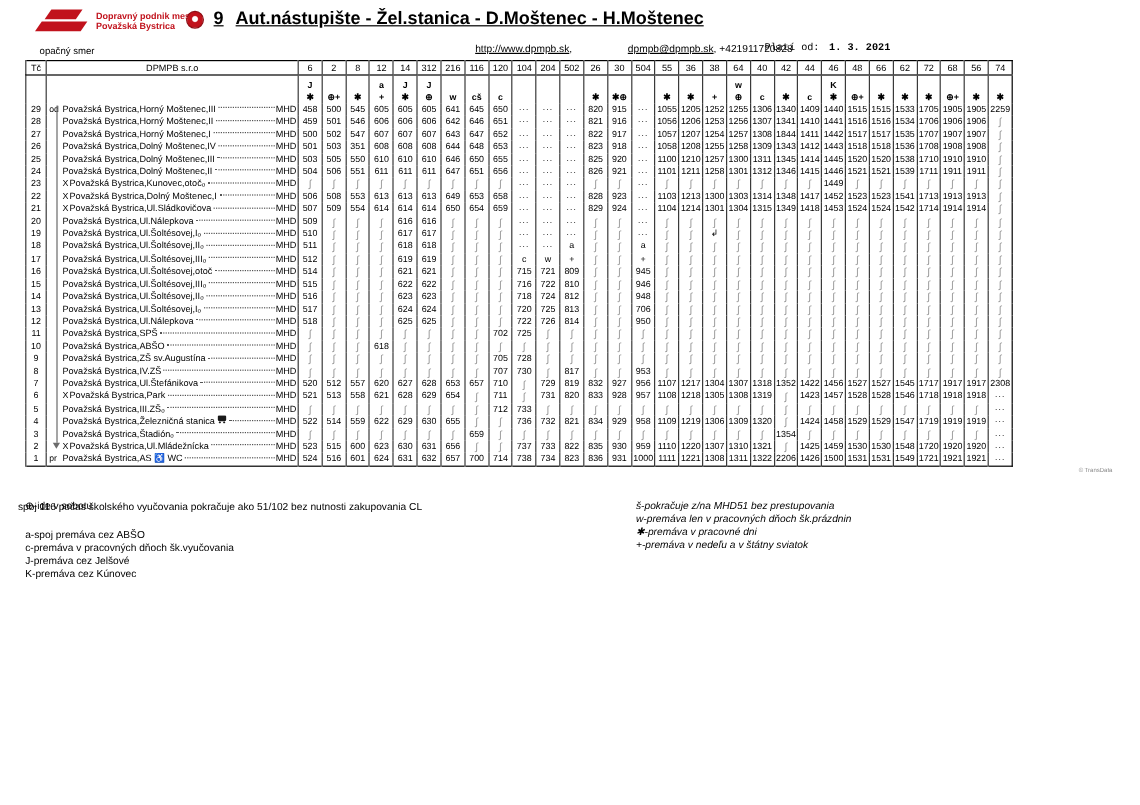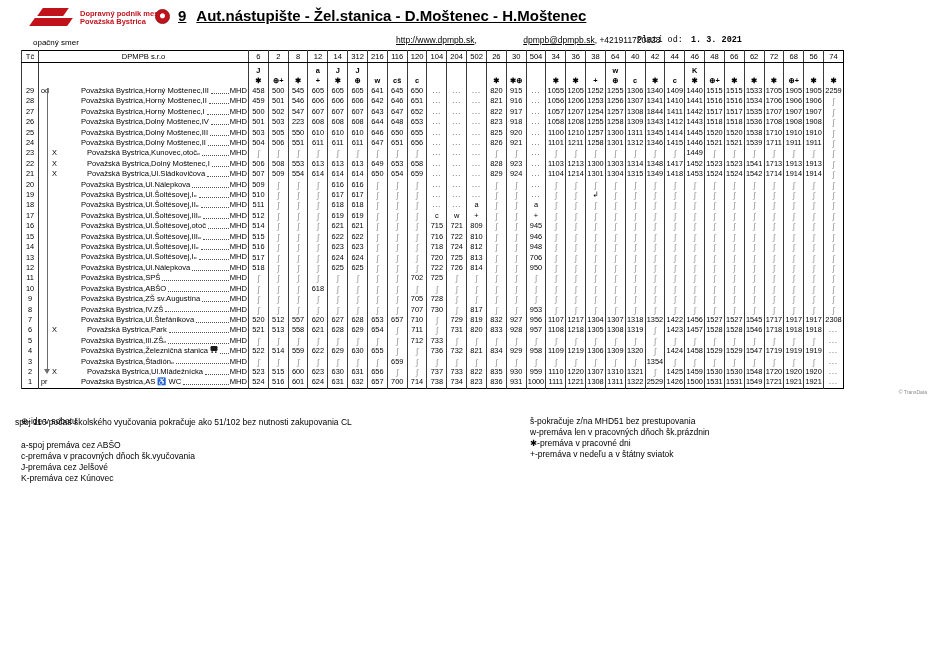--- a/index.html
+++ b/index.html
@@ -33,38 +33,38 @@
   th.company{font-size:8px;}
   tr.symrow td{height:23px;vertical-align:bottom;border-bottom:none;}
   .sym1,.sym2{font-size:7.4px;font-weight:bold;line-height:10px;height:10px;}
   tbody td{height:10.4px;font-size:7.4px;line-height:10.4px;}
   td.time{letter-spacing:0;}
   td.skip{color:#979797;font-size:8.5px;}
   td.dots{font-size:7px;letter-spacing:1px;color:#222;}
   td.sym{font-weight:bold;}
   td.tc{font-size:7.4px;text-align:right;padding-right:1px;}
   td.name{text-align:left;}
-  .namebox{display:flex;align-items:flex-end;height:10.4px;}
+  .namebox{display:flex;align-items:center;height:10.4px;}
   .odpr{width:11px;flex:0 0 11px;font-size:7.2px;text-align:left;padding-left:2px;line-height:10.4px;}
   .xmark{font-size:7.4px;margin-right:1px;line-height:10.4px;}
-  .stop-name{font-size:7.6px;line-height:10.4px;margin-left:29px;}
+  .stop-name{font-size:7.6px;line-height:10.4px;}
   .sfx{font-size:7.6px;line-height:10.4px;margin-left:2px;}
   .leader{flex:1;border-bottom:1px dotted #555;margin:0 1px 2.5px 2px;min-width:4px;}
   .mhd{font-size:7.6px;line-height:10.4px;padding-right:1px;}
   .mini-icon{display:inline-block;margin-left:2px;}
   .route-arrow{position:absolute;left:47px;top:88px;width:0;height:281px;border-left:1px solid #6b6b6b;}
   .route-arrow:after{content:'';position:absolute;left:-4px;bottom:-5px;
         border-left:3.5px solid transparent;border-right:3.5px solid transparent;border-top:5px solid #6b6b6b;}
 
   
   .credit{position:absolute;right:23px;top:389px;font-size:5px;color:#8a8a8a;}
   .note116{position:absolute;left:15px;top:397px;font-size:8.5px;margin-top:20px;}
   .legend-left{position:absolute;left:21px;top:416px;font-size:8.5px;line-height:11px;}
   .legend-left .gap{margin-bottom:13px;}
-  .legend-right{position:absolute;left:530px;top:416px;font-size:8.5px;line-height:11px;}
+  .legend-right{position:absolute;left:530px;top:416px;font-size:8.5px;line-height:11px;font-style:italic;}
 </style>
 </head>
 <body>
 
 <div class="sheet">
 
   <div class="logo">
     <div class="logo-mark">
       <div class="f1"></div>
         <div class="f2"></div>
@@ -136,21 +136,21 @@
             <th class="colnum">312</th>
             <th class="colnum">216</th>
             <th class="colnum">116</th>
             <th class="colnum">120</th>
             <th class="colnum">104</th>
             <th class="colnum">204</th>
             <th class="colnum">502</th>
             <th class="colnum">26</th>
             <th class="colnum">30</th>
             <th class="colnum">504</th>
-            <th class="colnum">34</th>
+            <th class="colnum">55</th>
             <th class="colnum">36</th>
             <th class="colnum">38</th>
             <th class="colnum">64</th>
             <th class="colnum">40</th>
             <th class="colnum">42</th>
             <th class="colnum">44</th>
             <th class="colnum">46</th>
             <th class="colnum">48</th>
             <th class="colnum">66</th>
             <th class="colnum">62</th>
@@ -413,21 +413,21 @@
             <td class="name">
               <div class="namebox">
                 <span class="odpr"></span>
                 <span class="stop-name">Považská Bystrica,Dolný Moštenec,IV</span>
                 <div class="leader"></div>
                 <span class="mhd">MHD</span>
               </div>
             </td>
             <td class="time">501</td>
             <td class="time">503</td>
-            <td class="time">223</td>
+            <td class="time">351</td>
             <td class="time">608</td>
             <td class="time">608</td>
             <td class="time">608</td>
             <td class="time">644</td>
             <td class="time">648</td>
             <td class="time">653</td>
             <td class="dots">...</td>
             <td class="dots">...</td>
             <td class="dots">...</td>
             <td class="time">823</td>
@@ -1468,21 +1468,21 @@
             <td class="time">734</td>
             <td class="time">823</td>
             <td class="time">836</td>
             <td class="time">931</td>
             <td class="time">1000</td>
             <td class="time">1111</td>
             <td class="time">1221</td>
             <td class="time">1308</td>
             <td class="time">1311</td>
             <td class="time">1322</td>
-            <td class="time">2529</td>
+            <td class="time">2206</td>
             <td class="time">1426</td>
             <td class="time">1500</td>
             <td class="time">1531</td>
             <td class="time">1531</td>
             <td class="time">1549</td>
             <td class="time">1721</td>
             <td class="time">1921</td>
             <td class="time">1921</td>
             <td class="dots">...</td>
           </tr>

